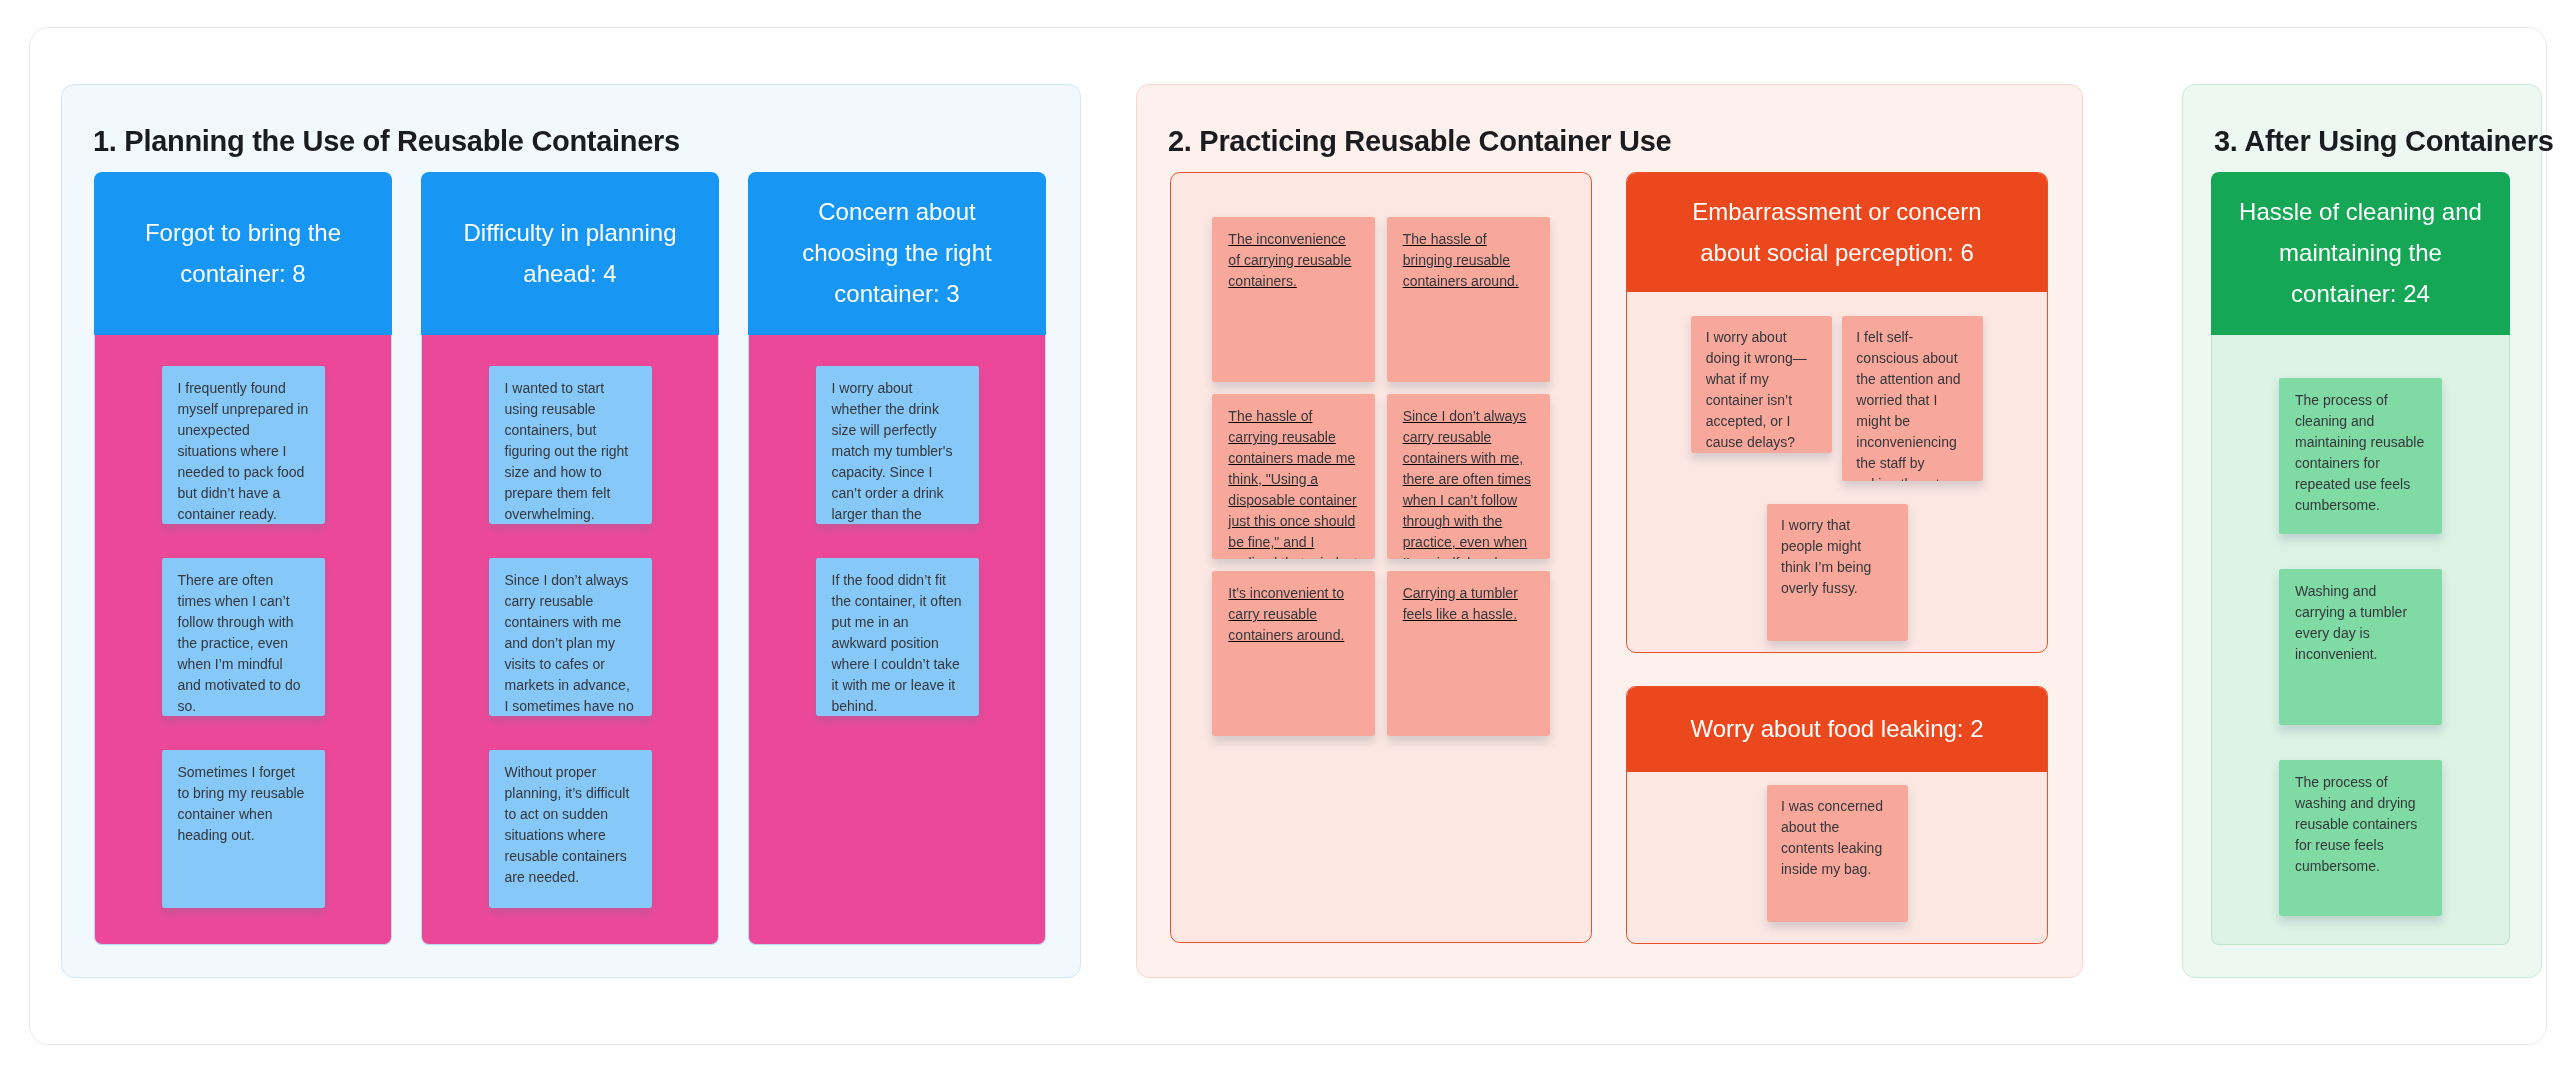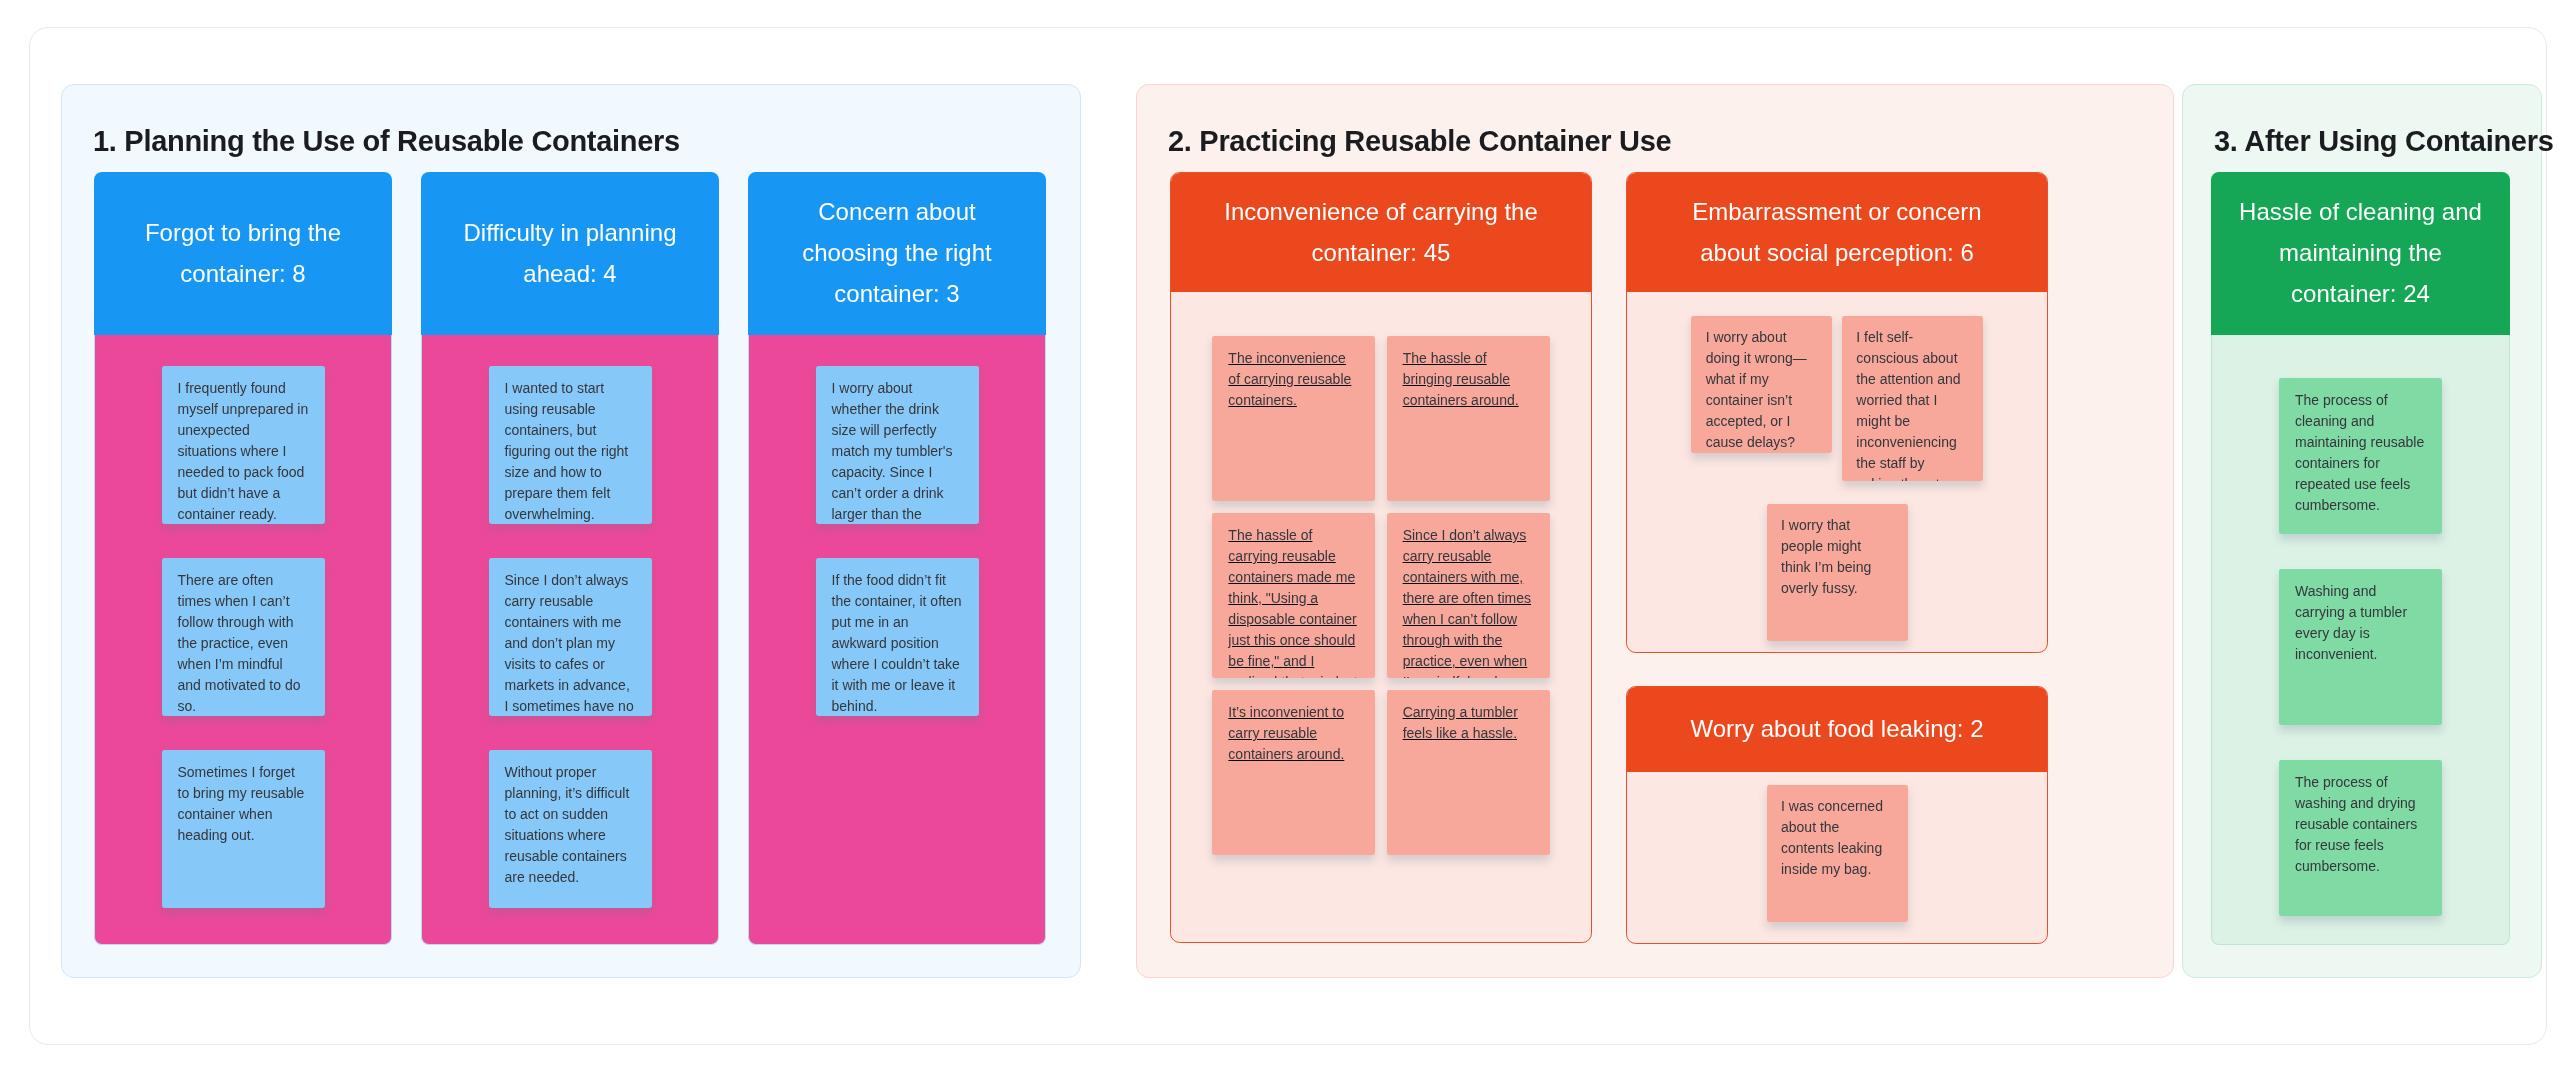--- a/index.html
+++ b/index.html
@@ -25,21 +25,21 @@
 
   .panel {
     position: absolute;
     top: 56px;
     height: 894px;
     border-radius: 13px;
     border: 1.6px solid;
     box-sizing: border-box;
   }
   .panel.s1 { left: 31px;   width: 1020px; background: #f1f8fe; border-color: #cfe8f9; }
-  .panel.s2 { left: 1106px; width: 1038px; background: #fdf1ee; border-color: #f8d5cd; }
+  .panel.s2 { left: 1106px; width: 947px; background: #fdf1ee; border-color: #f8d5cd; }
   .panel.s3 { left: 2112px; width: 360px;  background: #edf8f2; border-color: #c9ecd9; margin-left: 40px; }
 
   .sec-title {
     position: absolute;
     left: 31px; top: 16px;
     font-size: 29px;
     font-weight: 700;
     letter-spacing: -0.3px;
     color: #1b1c20;
     white-space: nowrap;
@@ -192,24 +192,20 @@
           </div>
         </div>
 
       </div>
     </section>
 
     <section class="panel s2">
       <h2 class="sec-title">2. Practicing Reusable Container Use</h2>
 
       <div class="group g1">
-        <div class="hdr red">
-          <span>Inconvenience of carrying the
-container: 45</span>
-        </div>
         <div class="grid2x3">
           <div class="note pink">The inconvenience of carrying reusable containers.</div>
           <div class="note pink">The hassle of bringing reusable containers around.</div>
           <div class="note pink">The hassle of carrying reusable containers made me think, "Using a disposable container just this once should be fine," and I realized that mindset made it harder to stick to the practice.</div>
           <div class="note pink">Since I don’t always carry reusable containers with me, there are often times when I can’t follow through with the practice, even when I’m mindful and motivated to do so.</div>
           <div class="note pink">It’s inconvenient to carry reusable containers around.</div>
           <div class="note pink">Carrying a tumbler feels like a hassle.</div>
         </div>
       </div>
 

